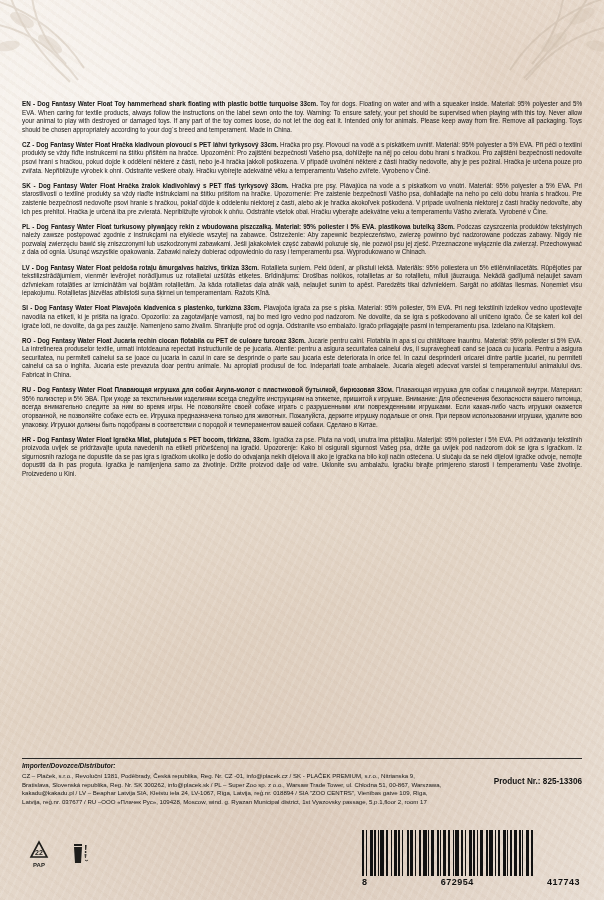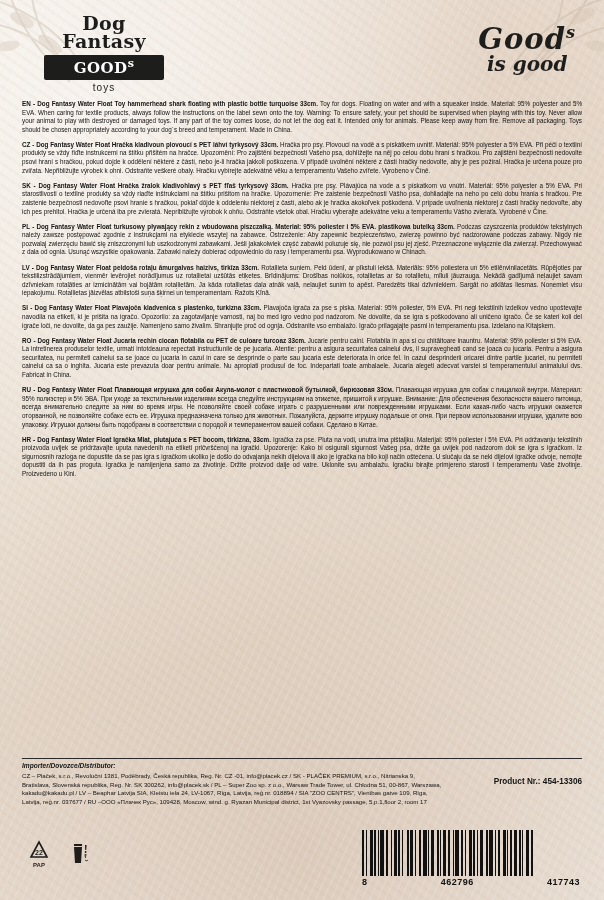--- a/index.html
+++ b/index.html
@@ -164,35 +164,20 @@
       <path d="M198 34 C166 40 138 56 112 88"></path>
       <path d="M150 2 C146 28 136 52 118 72"></path>
     </g>
     <g fill="#c6b6a2" opacity=".5">
       <ellipse cx="168" cy="24" rx="14" ry="6" transform="rotate(-28 168 24)"></ellipse>
       <ellipse cx="140" cy="50" rx="15" ry="6" transform="rotate(-35 140 50)"></ellipse>
       <ellipse cx="184" cy="54" rx="12" ry="5" transform="rotate(12 184 54)"></ellipse>
     </g>
   </svg>
 
-  <div class="header">
-    <div class="logo-box">
-      <div class="logo-dog">
-        <span>Dog</span>
-        <small>Fantasy</small>
-      </div>
-      <span class="logo-goods"><span>GOOD</span><span class="s">s</span></span>
-      <div class="logo-toys">toys</div>
-    </div>
-
-    <div class="slogan">
-      <div class="l1"><span>Good</span><span class="sup">s</span></div>
-      <div class="l2">is good</div>
-    </div>
-  </div>
 
   <div class="content">
 
     <div class="lang">
         <p>
       <span class="code">EN</span><b> - </b><b>Dog Fantasy Water Float Toy hammerhead shark floating with plastic bottle turquoise 33cm.</b>
       <span>Toy for dogs. Floating on water and with a squeaker inside. Material: 95% polyester and 5% EVA. When caring for textile products, always follow the instructions on the label sewn onto the toy. Warning: To ensure safety, your pet should be supervised when playing with this toy. Never allow your animal to play with destroyed or damaged toys. If any part of the toy comes loose, do not let the dog eat it. Intended only for animals. Please keep away from fire. Remove all packaging. Toys should be chosen appropriately according to your dog´s breed and temperament. Made in China.</span>
     </p>
       </div>
 
@@ -255,21 +240,21 @@
 
   </div>
 
   <div class="footer-rule"></div>
 
   <div class="footer">
     <div class="imp-title">Importer/Dovozce/Distributor:</div>
     <div class="imp-body">CZ – Plaček, s.r.o., Revoluční 1381, Poděbrady, Česká republika, Reg. Nr. CZ -01, info@placek.cz / SK - PLAČEK PREMIUM, s.r.o., Nitrianska 9, Bratislava, Slovenská republika, Reg. Nr. SK 300262, info@placek.sk / PL – Super Zoo sp. z o.o., Warsaw Trade Tower, ul. Chłodna 51, 00-867, Warszawa, kakadu@kakadu.pl / LV – Beaphar Latvija SIA, Kleistu iela 24, LV-1067, Rīga, Latvija, reģ.nr. 018894 / SIA "ZOO CENTRS", Vienības gatve 109, Rīga, Latvija, reģ.nr. 037677 / RU –ООО «Плачек Рус», 109428, Moscow, wind. g. Ryazan Municipal district, 1st Vyazovsky passage, 5,p.1,floor 2, room 17</div>
     <div class="prod-nr">
       <span>Product Nr.:</span>
-      <span>454-13306</span>
+      <span>825-13306</span>
     </div>
   </div>
 
   <div class="icons">
     <div class="pap">
       <div class="tri">
         <svg width="30" height="24" viewBox="0 0 30 24">
           <g fill="none" stroke="#1d1d1b" stroke-width="1.6">
             <path d="M7 19 L15 4 L23 19 Z"></path>
           </g>
@@ -372,18 +357,18 @@
       <i style="width:2px"></i>
         <i class="sp" style="width:1px"></i>
       <i style="width:1px"></i>
         <i class="sp" style="width:3px"></i>
       <i style="width:3px"></i>
         <i class="sp" style="width:2px"></i>
       <i style="width:2px"></i>
     </div>
     <div class="bc-digits">
       <span>8</span>
-      <span>462796</span>
+      <span>672954</span>
       <span>417743</span>
     </div>
   </div>
 
 </div>
 
 </body></html>

